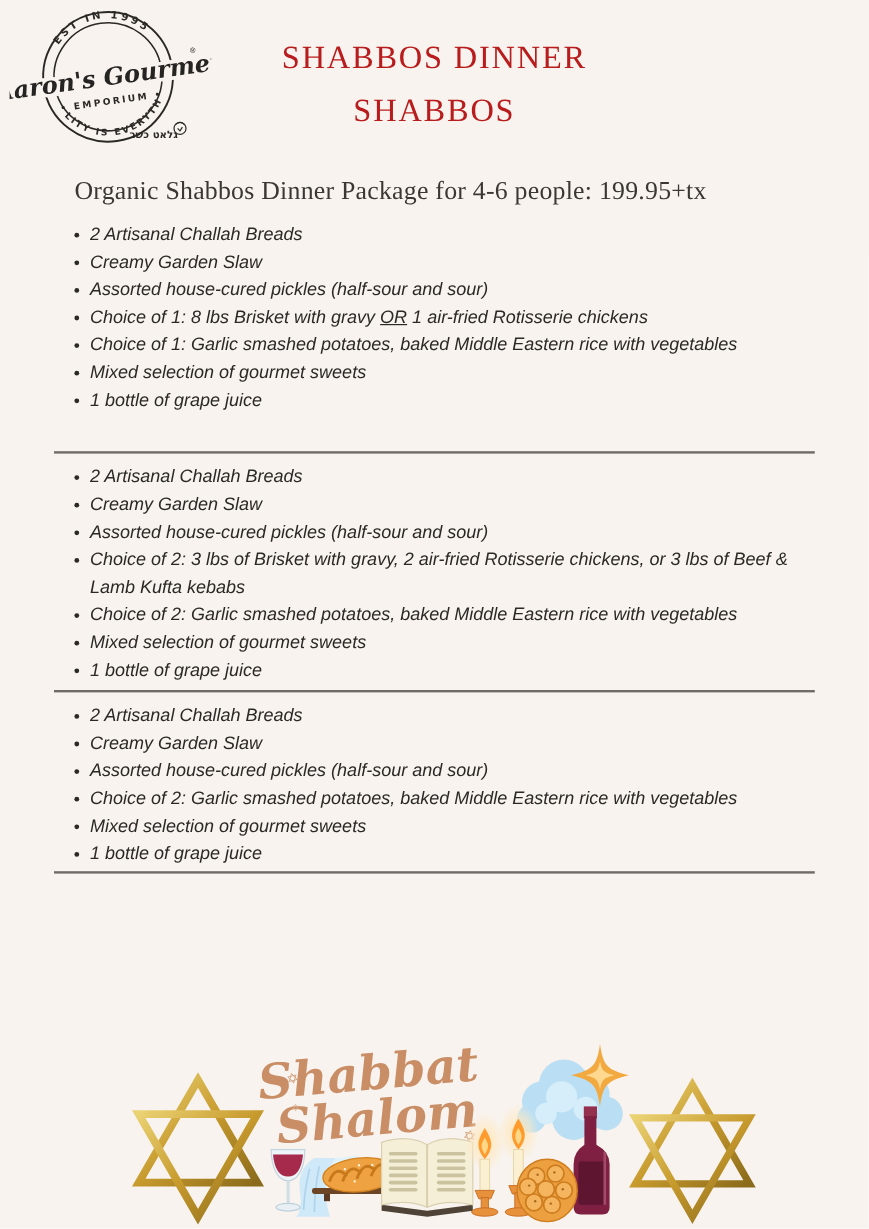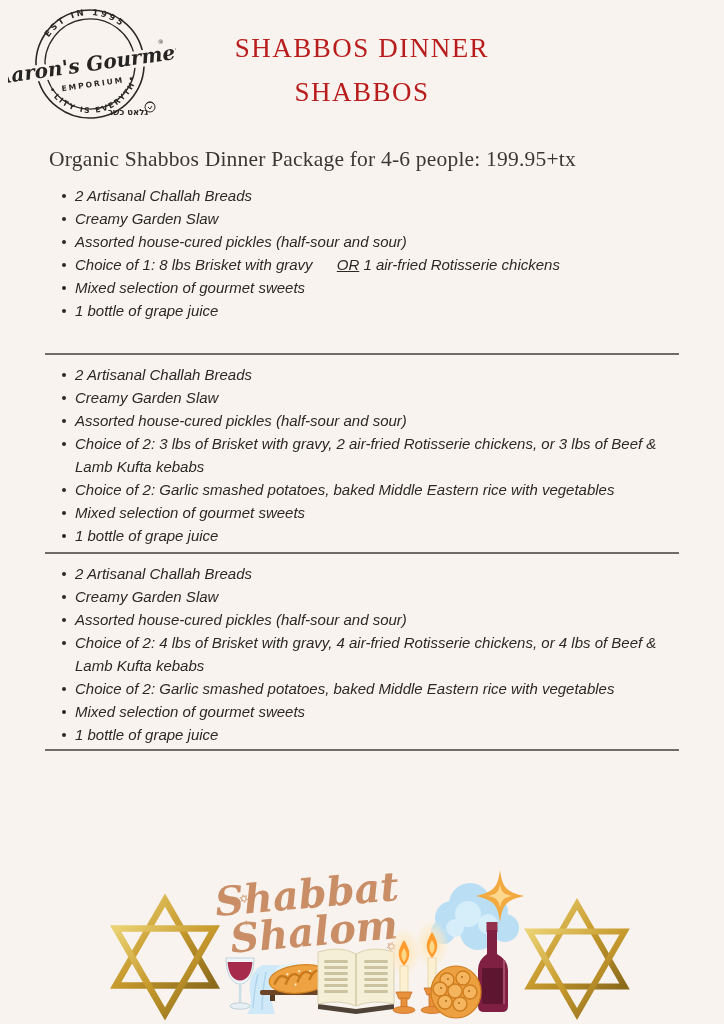--- a/index.html
+++ b/index.html
@@ -18,34 +18,34 @@
     margin:0;text-align:center;
     font-family:"Liberation Serif","DejaVu Serif",serif;
     font-weight:500;font-size:27px;line-height:44px;
     letter-spacing:1.5px;color:#b91c1c;
   }
   
   .content{padding:0 45px;}
   h2.pkg-heading{
     font-family:"Liberation Serif","DejaVu Serif",serif;
     font-weight:400;font-size:21.5px;line-height:26px;
-    color:#3b3734;margin:0 0 12px 4px;letter-spacing:.2px;
+    color:#3b3734;margin:0 0 12px 17px;letter-spacing:.2px;
   }
   .s2 h2.pkg-heading,.s3 h2.pkg-heading{margin-top:17px;margin-bottom:7px;}
   ul.pkg-list{list-style:none;margin:0;padding:0 0 0 16px;}
   ul.pkg-list li{
     position:relative;max-width:606px;
     font-style:italic;font-size:15px;line-height:23px;
     color:#2b2926;padding-left:14px;
   }
   ul.pkg-list li::before{
     content:"";position:absolute;left:1px;top:10px;
     width:4px;height:4px;border-radius:50%;background:#2b2926;
   }
-  .emph-or{text-decoration:underline;margin-left:20px;}
+  .emph-or{text-decoration:underline;}
   .divider{height:2px;background:#6f6b67;border:none;}
   .divider.d1{margin-top:31px;}
   .divider.d2{margin-top:5px;}
   .divider.d3{margin-top:3px;}
   
   .footer-art{position:absolute;left:0;bottom:0;width:724px;height:168px;}
   .script-word{
     font-family:"DejaVu Serif","Liberation Serif",serif;
     font-style:italic;font-weight:bold;
   }
@@ -94,20 +94,21 @@
 
     <section class="s1">
       <h2 class="pkg-heading">Organic Shabbos Dinner Package for 4-6 people: 199.95+tx</h2>
       <ul class="pkg-list">
         <li>2 Artisanal Challah Breads</li>
         <li>Creamy Garden Slaw</li>
         <li>Assorted house-cured pickles (half-sour and sour)</li>
         <li>
           <span>Choice of 1: 8 lbs Brisket with gravy </span><span class="emph-or">OR</span><span> 1 air-fried Rotisserie chickens</span>
         </li>
+        <li>Choice of 1: Garlic smashed potatoes, baked Middle Eastern rice with vegetables</li>
         <li>Mixed selection of gourmet sweets</li>
         <li>1 bottle of grape juice</li>
       </ul>
     </section>
 
     <hr class="divider d1">
 
     <section class="s2">
       <ul class="pkg-list">
         <li>2 Artisanal Challah Breads</li>
@@ -120,21 +121,20 @@
       </ul>
     </section>
 
     <hr class="divider d2">
 
     <section class="s3">
       <ul class="pkg-list">
         <li>2 Artisanal Challah Breads</li>
         <li>Creamy Garden Slaw</li>
         <li>Assorted house-cured pickles (half-sour and sour)</li>
-        <li>Choice of 2: 4 lbs of Brisket with gravy, 4 air-fried Rotisserie chickens, or 4 lbs of Beef &amp; Lamb Kufta kebabs</li>
         <li>Choice of 2: Garlic smashed potatoes, baked Middle Eastern rice with vegetables</li>
         <li>Mixed selection of gourmet sweets</li>
         <li>1 bottle of grape juice</li>
       </ul>
     </section>
 
     <hr class="divider d3">
   </main>
 
   <svg class="footer-art" viewBox="0 0 724 168">

